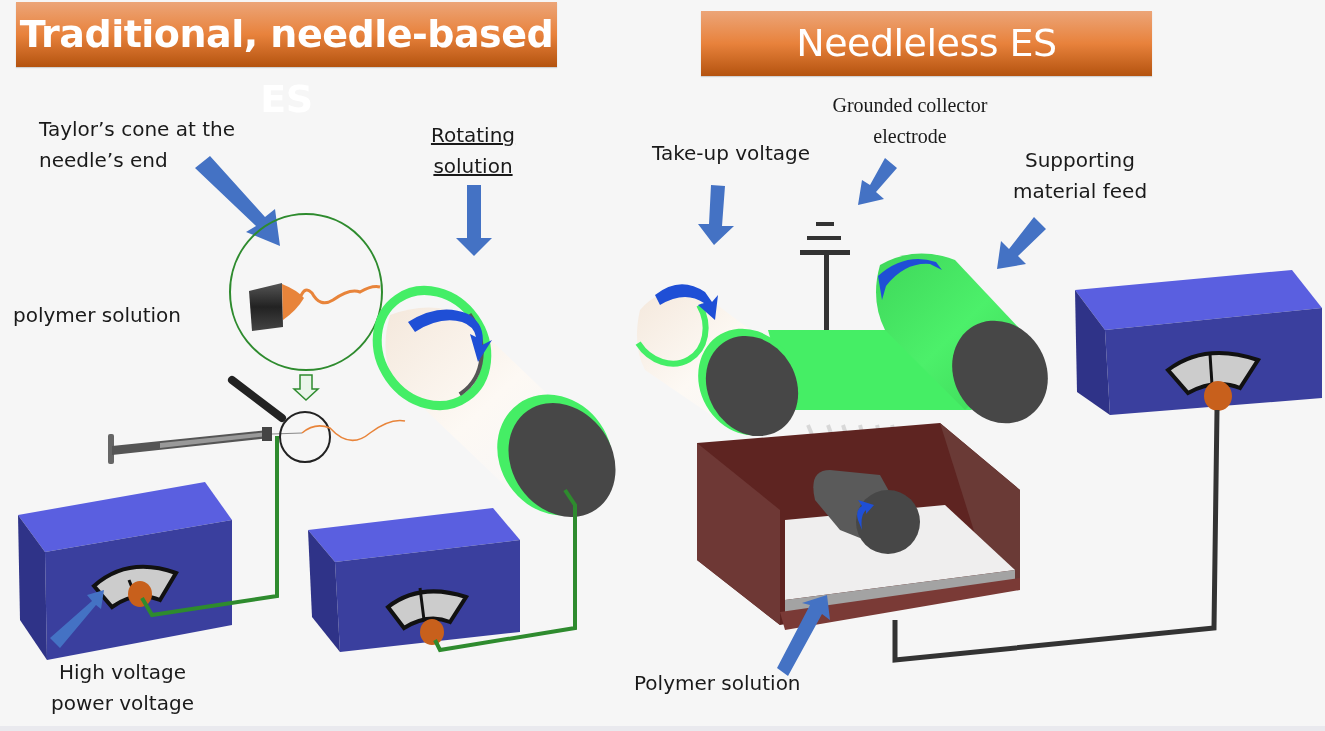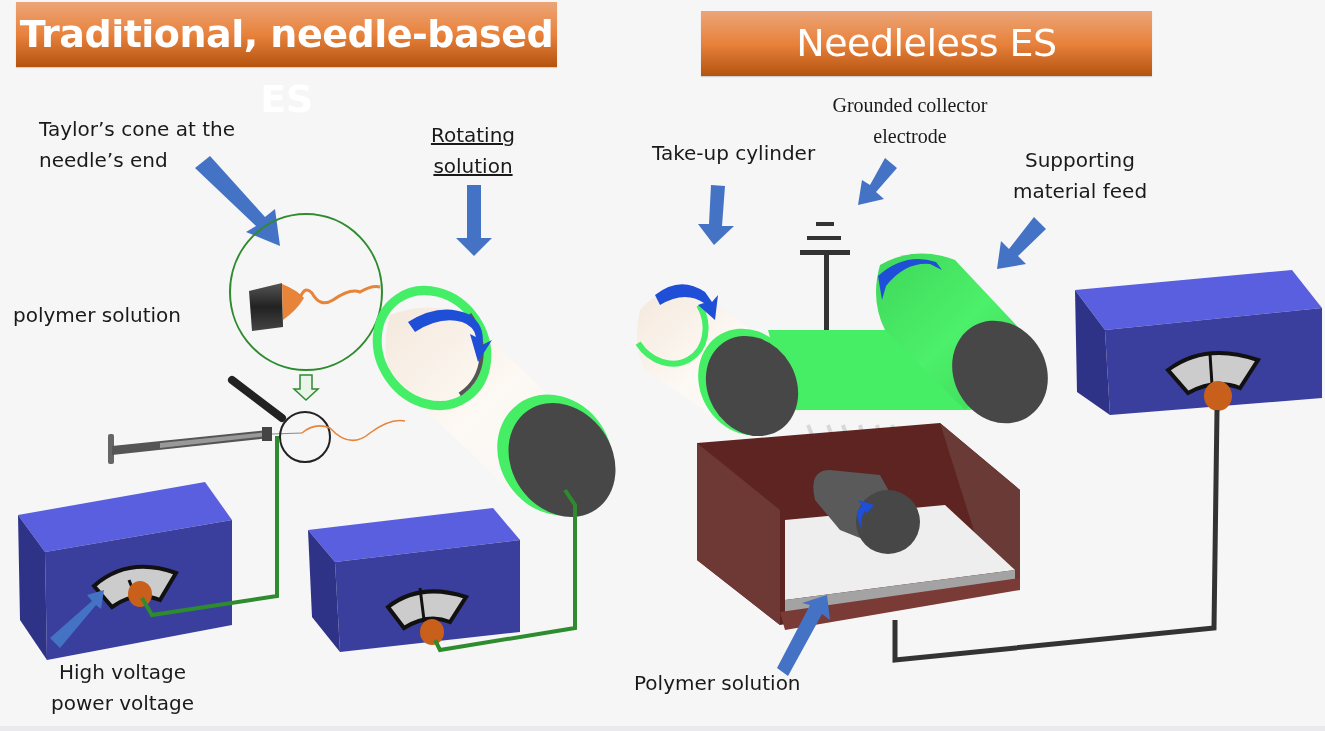--- a/index.html
+++ b/index.html
@@ -193,20 +193,20 @@
 </div>
 <div class="label center" style="left:40px; top:657px; width:165px;">
   <div>High voltage</div>
   <div>power voltage</div>
 </div>
 
 <div class="label center" style="left:790px; top:90px; width:240px;font-family:Liberation Serif, serif;">
   <div>Grounded collector</div>
   <div>electrode</div>
 </div>
-<div class="label" style="left:652px; top:138px;">Take-up cylinder</div>
+<div class="label" style="left:652px; top:138px;">Take-up voltage</div>
 <div class="label center" style="left:995px; top:145px; width:170px;">
   <div>Supporting</div>
   <div>material feed</div>
 </div>
 <div class="label" style="left:634px; top:668px;">Polymer solution</div>
 
 <div class="bottom-bar"></div>
 
 </body></html>

